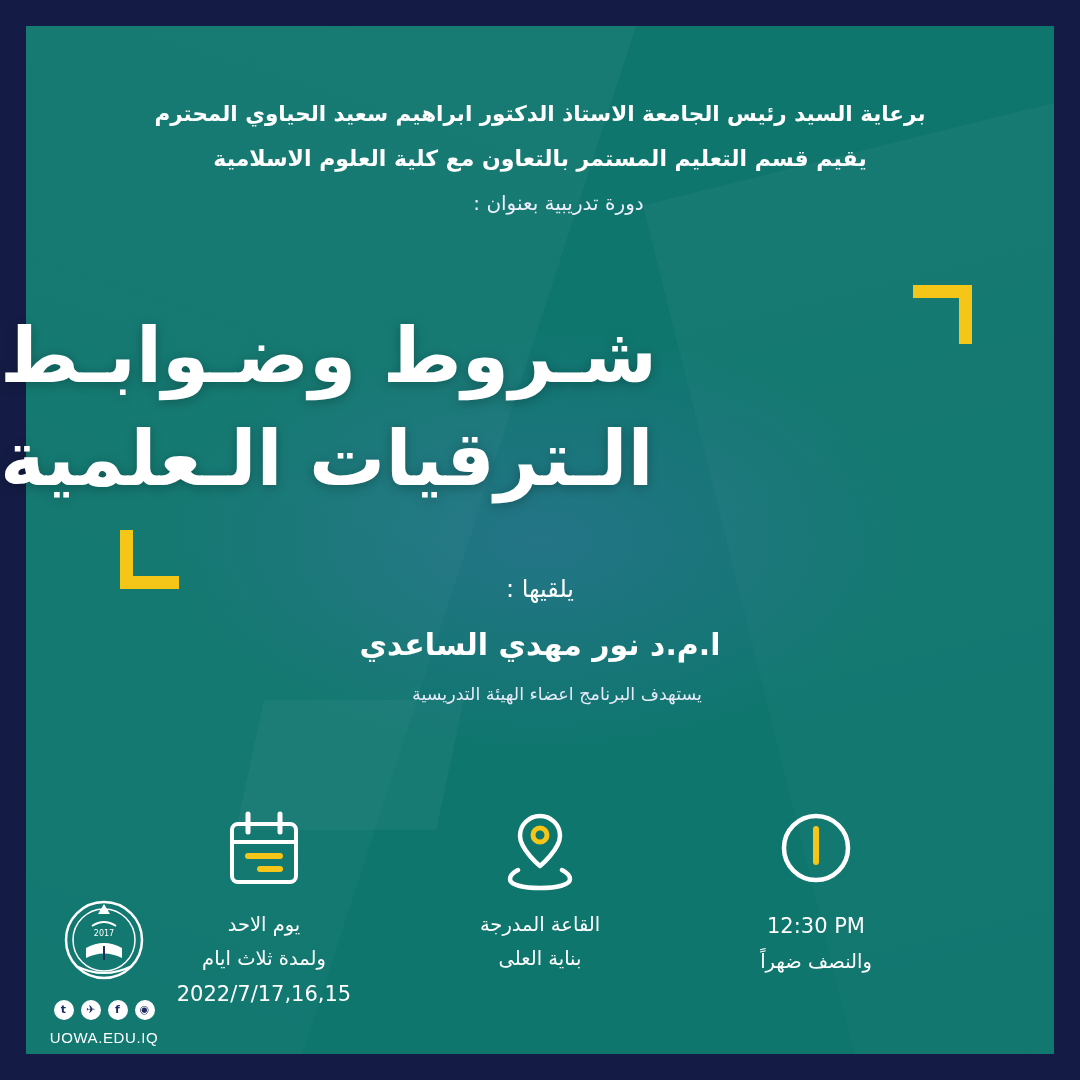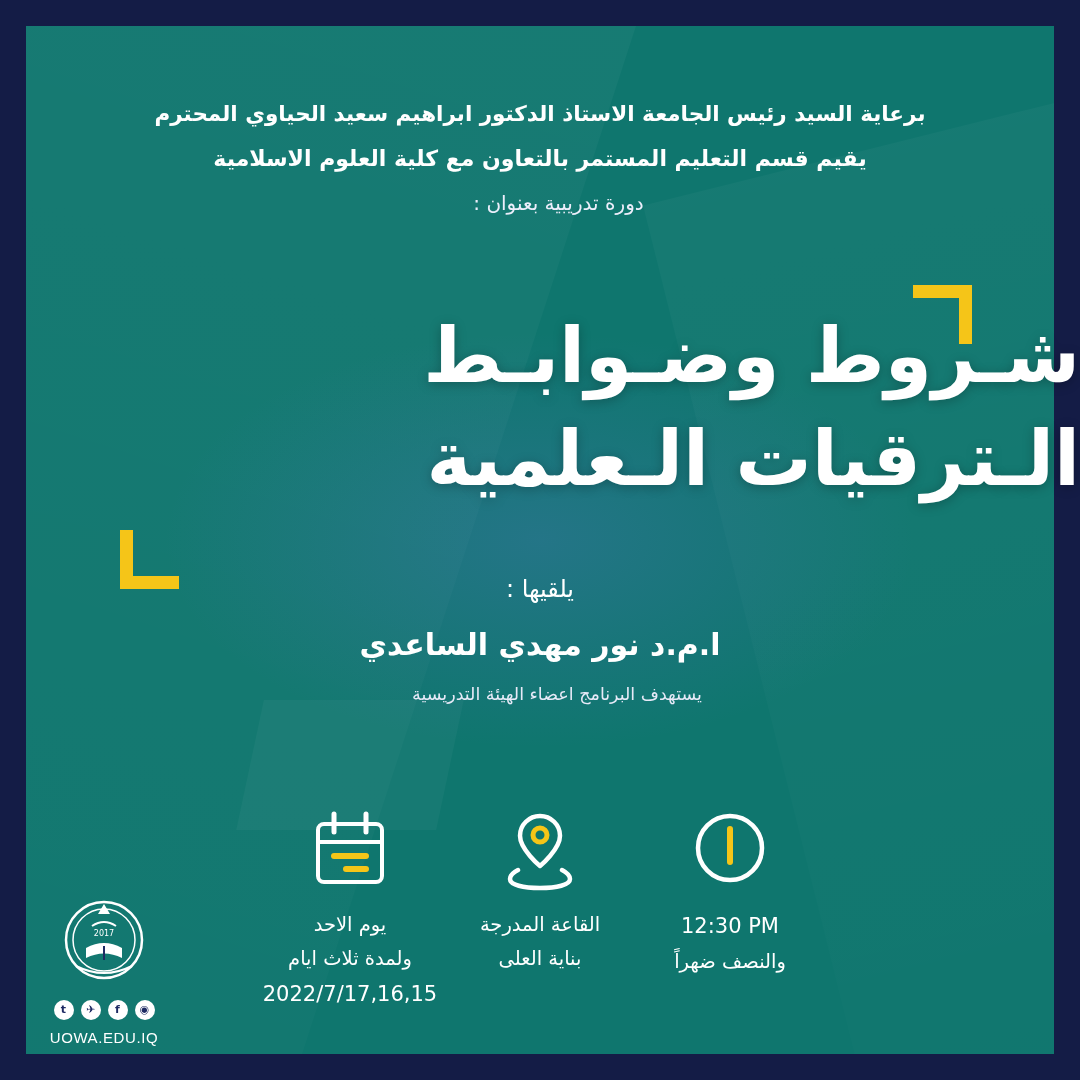--- a/index.html
+++ b/index.html
@@ -124,21 +124,21 @@
     font-weight: 400;
     color: #eceefb;
     padding-left: 37px;
   }
 
   .title-block {
     position: absolute;
     top: 305px;
     left: 0;
     right: 0;
-    text-align: right;
+    text-align: left;
   }
   .title-line {
     font-size: 76px;
     font-weight: 700;
     line-height: 1.35;
     letter-spacing: 1px;
     color: #ffffff;
     text-shadow: 0 2px 12px rgba(0,0,0,0.25);
   }
 
@@ -170,20 +170,21 @@
 
   .info-row {
     position: absolute;
     top: 800px;
     left: 0;
     right: 0;
     display: flex;
     flex-direction: row-reverse;
     justify-content: center;
     align-items: flex-start;
+    gap: 86px;
   }
   .info-col {
     width: 190px;
     text-align: center;
   }
   .info-icon {
     height: 96px;
     display: flex;
     align-items: center;
     justify-content: center;

